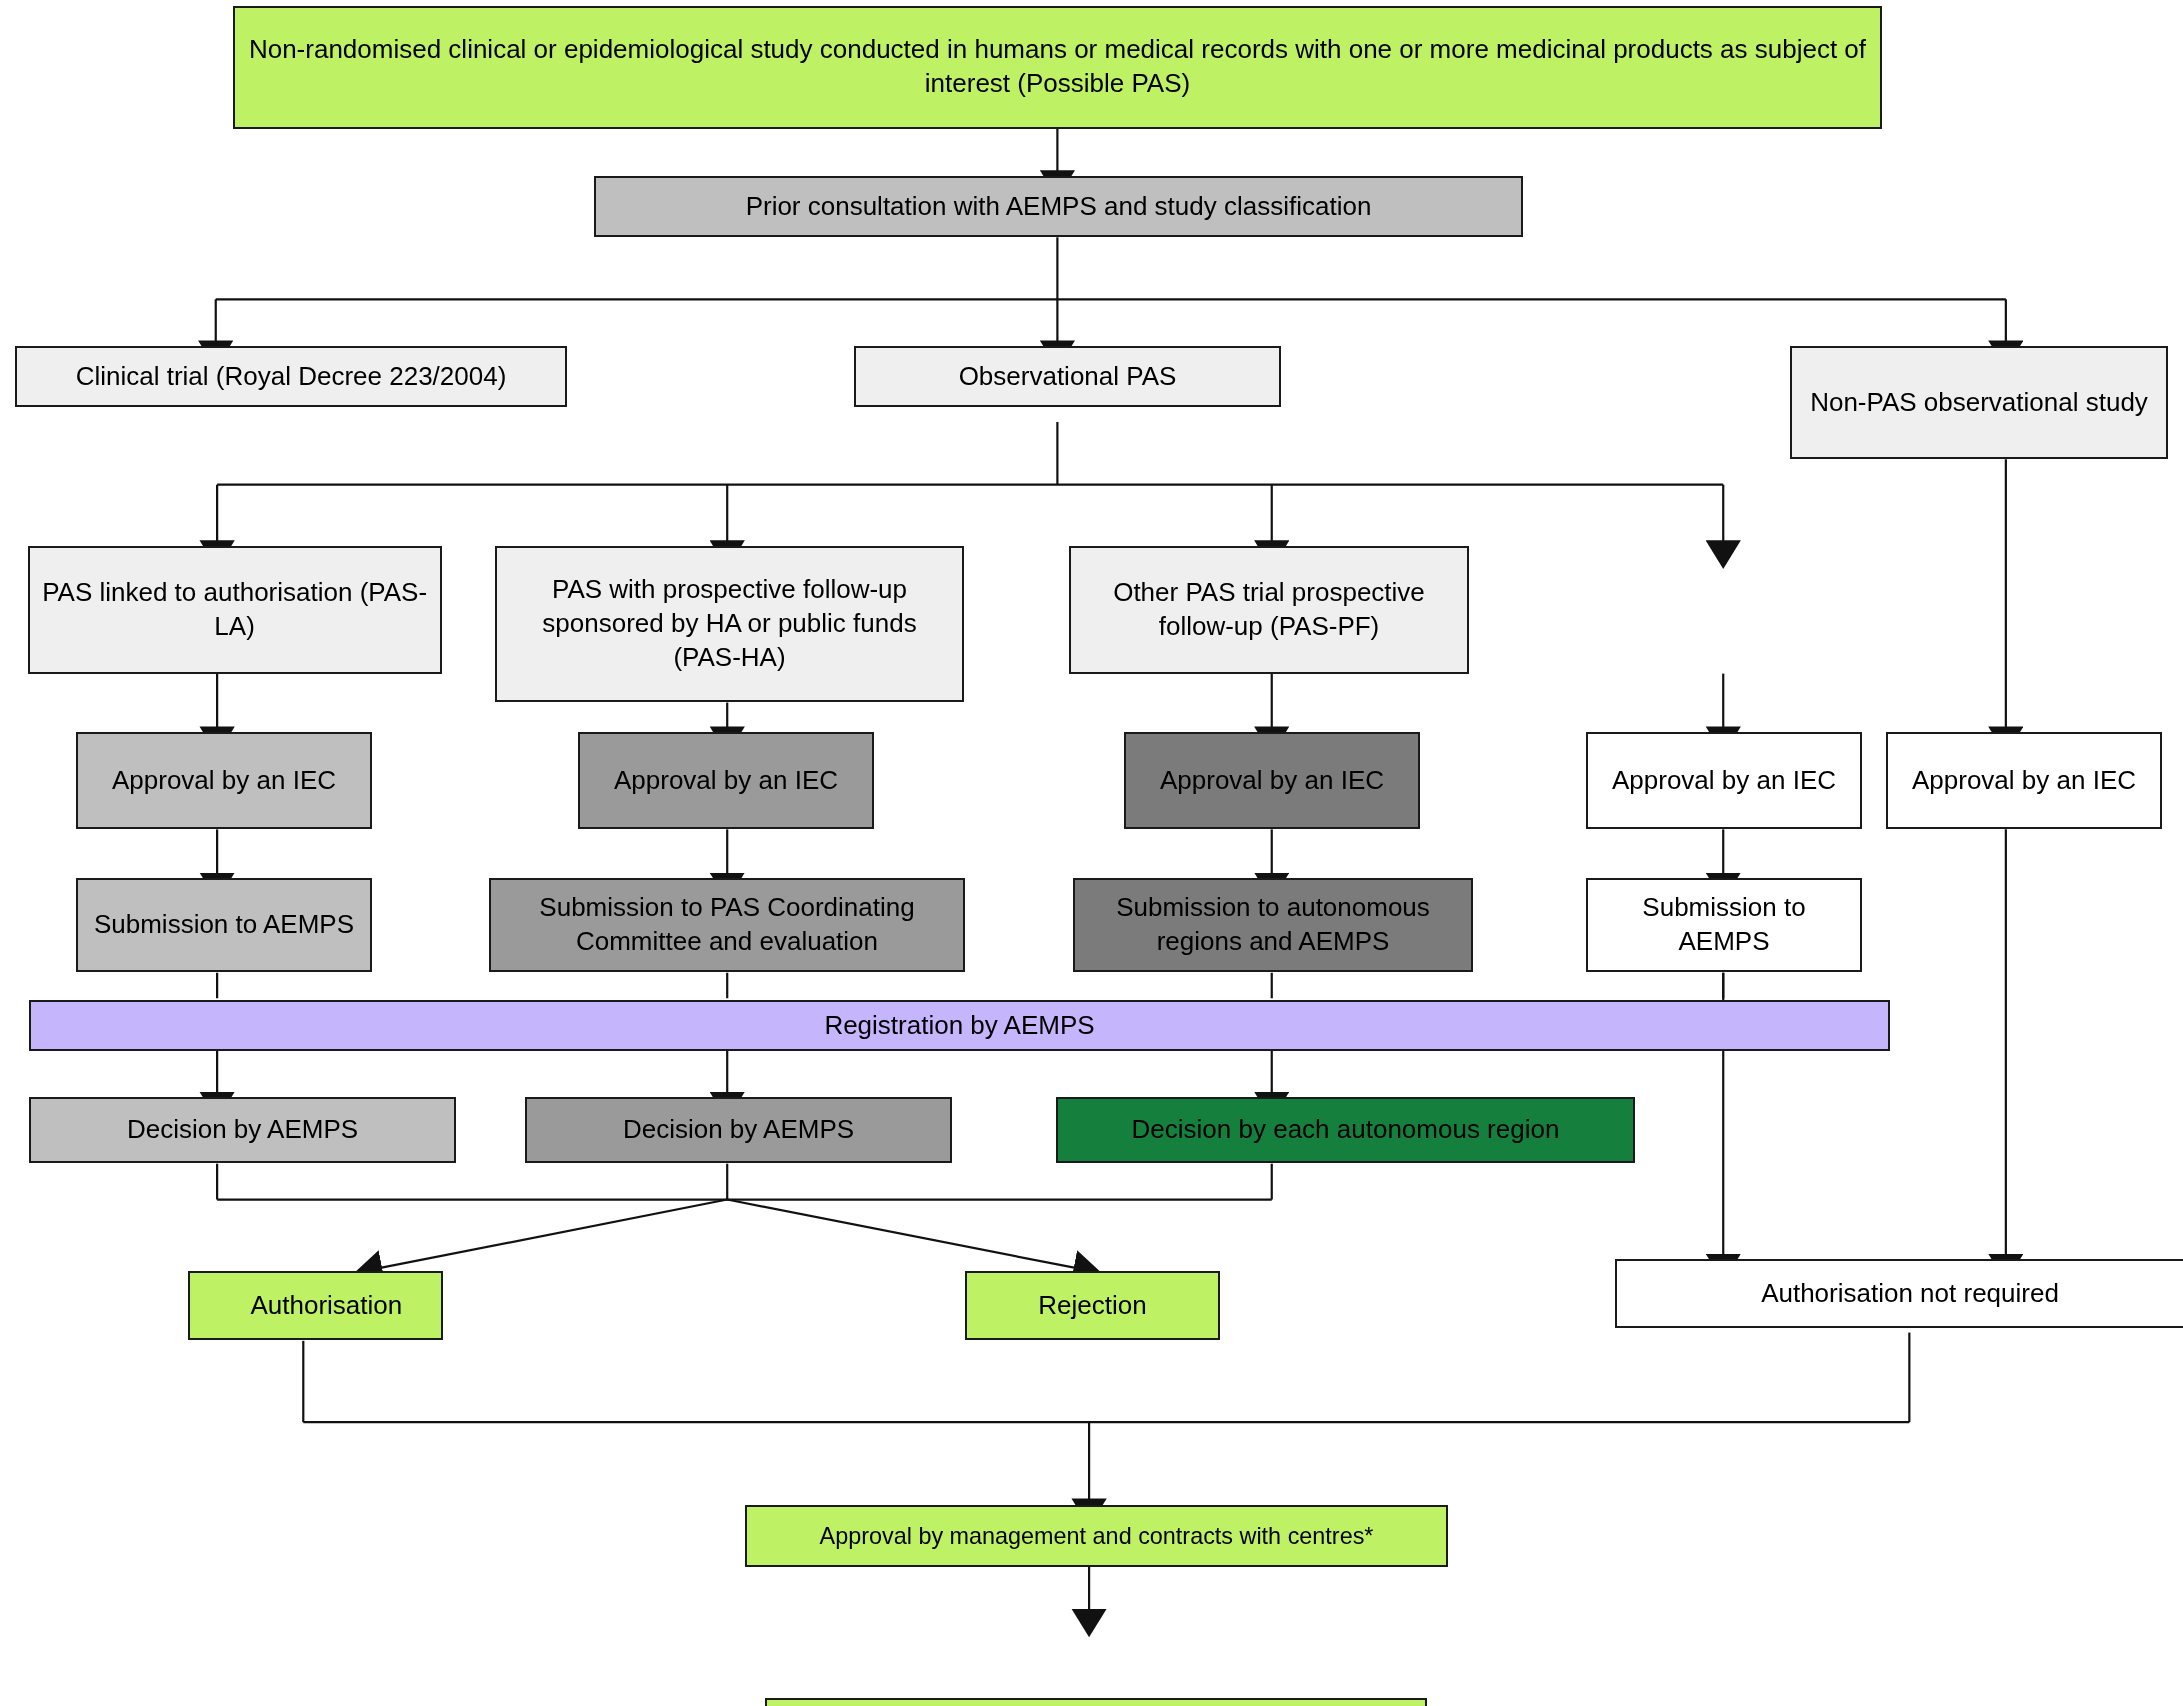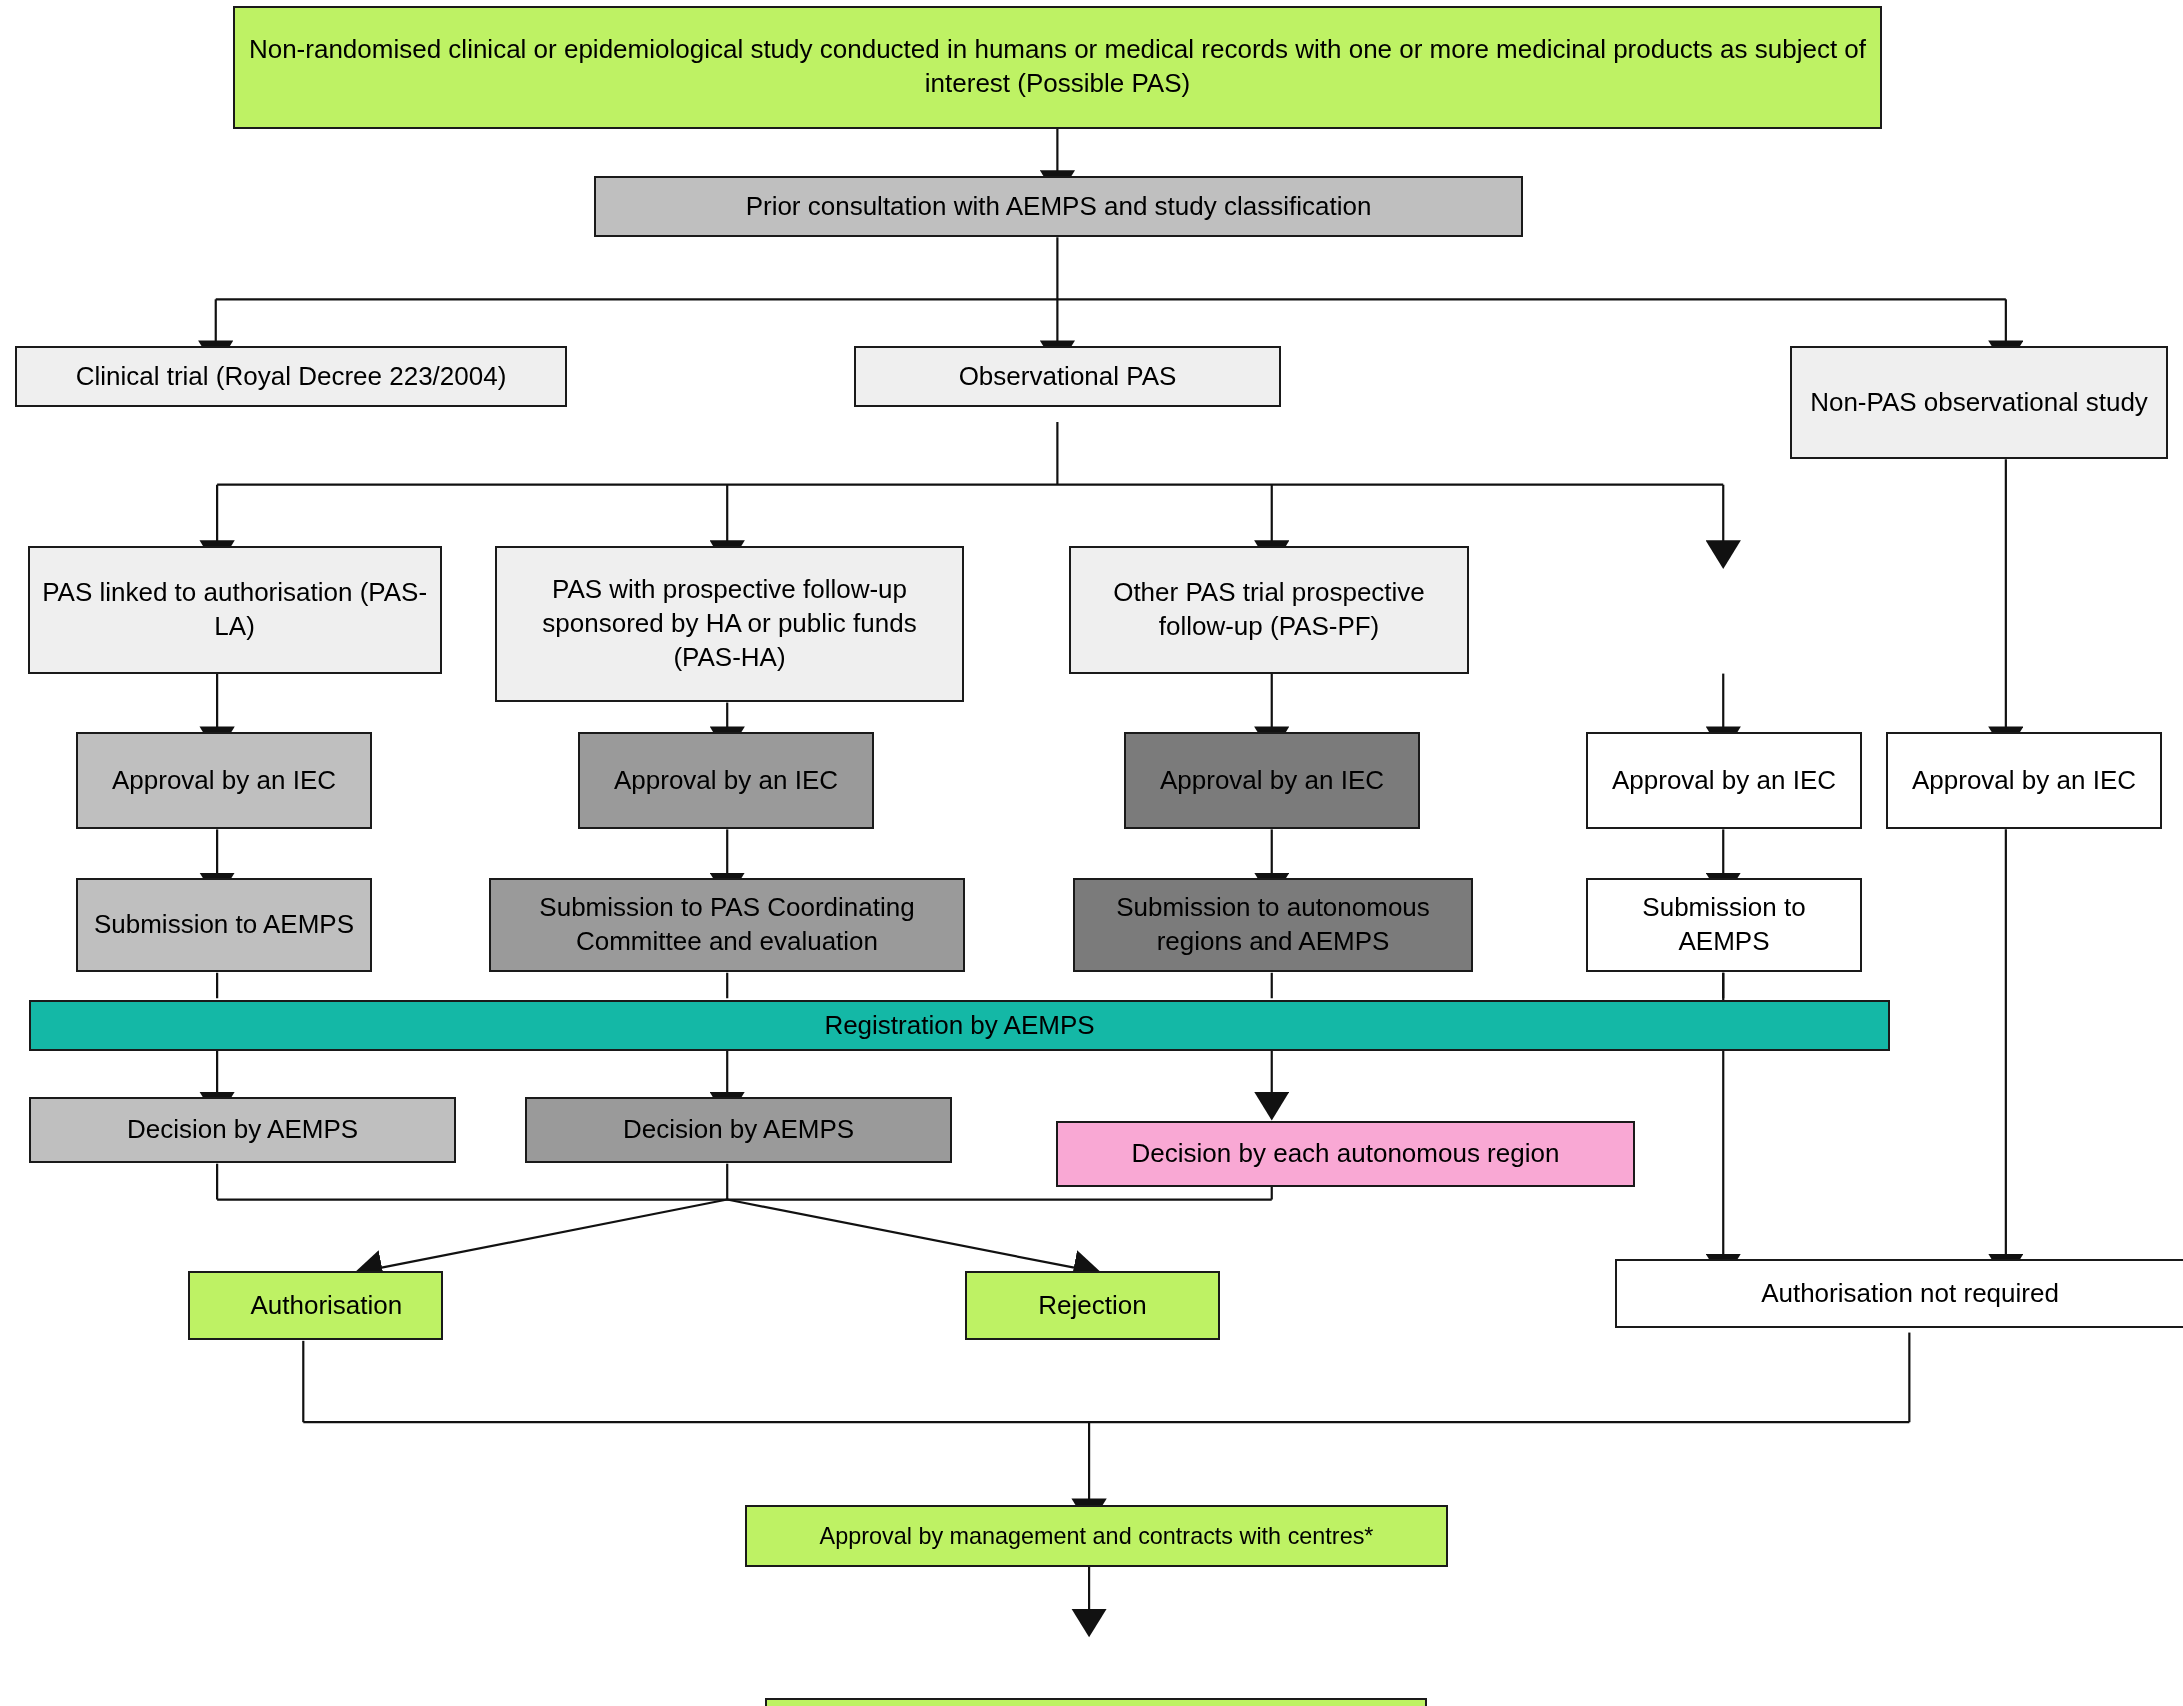--- a/index.html
+++ b/index.html
@@ -17,23 +17,23 @@
     line-height:1.30;
     padding:4.1px 8.3px;
     z-index:2;
   }
   .node span{display:block;width:100%;}
   
   .f-white   {background:#ffffff;}
   .f-near    {background:#efefef;}
   .f-l1      {background:#bef264;}
   .f-l2      {background:#bfbfbf;}
-  .f-m1      {background:#14b8a6;}
+  .f-m1      {background:#c4b5fd;}
   .f-m2      {background:#9a9a9a;}
-  .f-d1      {background:#f9a8d4;margin-top:24px;}
+  .f-d1      {background:#15803d;}
   .f-d2      {background:#7b7b7b;}
   .bold{font-weight:bold;}
   .sm{font-size:23.4px;}
 </style>
 </head>
 <body>
 
 <div id="stage">
 
   <svg id="wires" viewBox="0 0 3167 2476">

